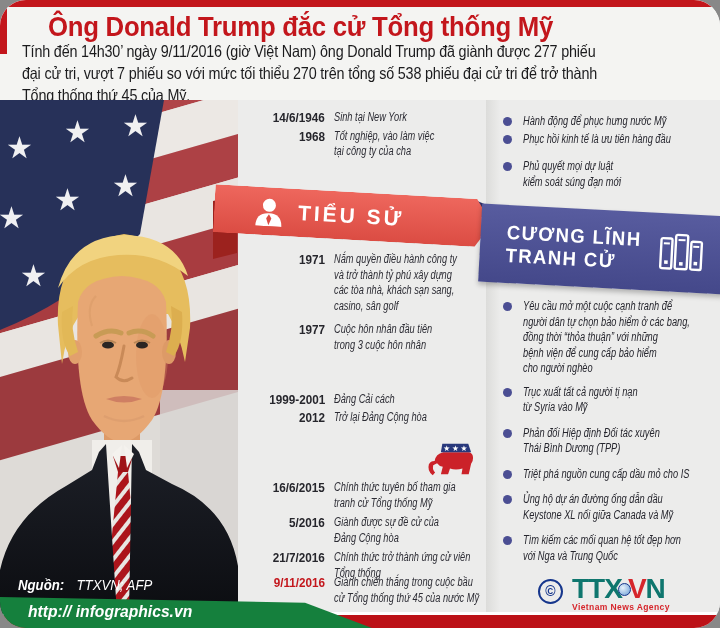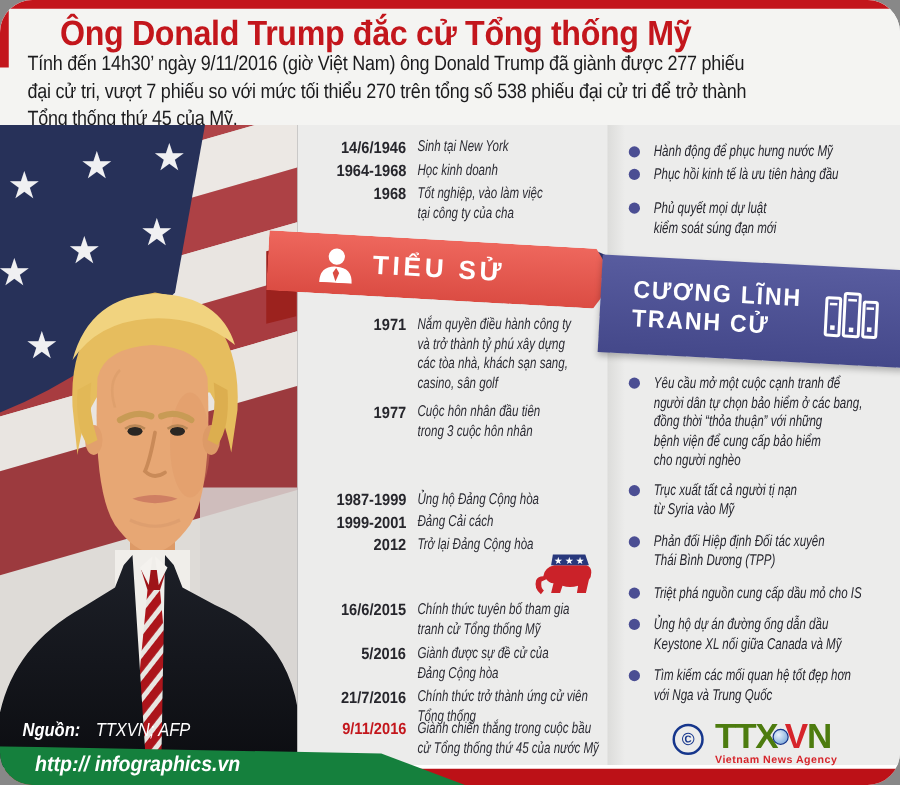--- a/index.html
+++ b/index.html
@@ -62,21 +62,21 @@
             white-space:nowrap;transform:scaleX(.92);transform-origin:0 0;}
   .source{position:absolute;left:18px;top:576px;z-index:6;color:#fff;font-style:italic;font-size:15px;
           white-space:nowrap;transform:scaleX(.88);transform-origin:0 0;}
   .source .slabel{font-weight:bold;margin-right:14px;}
   
   .logo{position:absolute;left:538px;top:575px;z-index:4;display:flex;align-items:flex-start;}
   .cc{width:21px;height:21px;border:2.5px solid #16368c;border-radius:50%;color:#16368c;font-weight:bold;
       font-size:14px;line-height:21px;text-align:center;margin-top:4px;flex:none;}
   .lwrap{margin-left:9px;}
   .lmain{font-size:28px;font-weight:bold;letter-spacing:-1px;line-height:28px;white-space:nowrap;}
-  .lmain .blue{color:#4d7c0f;} .lmain .red{color:#d6252b;}
+  .lmain .blue{color:#0f766e;} .lmain .red{color:#d6252b;}
   .globe{display:inline-block;width:11px;height:11px;border-radius:50%;margin:0 -3px 2px -4px;
          background:radial-gradient(circle at 35% 35%,#e8f2fb,#8fb6e0 70%,#3a63a8);border:1px solid #16368c;
          vertical-align:baseline;}
   .lsub{font-size:8.5px;font-weight:bold;color:#d6252b;text-align:right;letter-spacing:.4px;margin-top:-1px;}
 </style>
 </head>
 <body>
 
 <div class="page">
 
@@ -160,24 +160,20 @@
     </svg>
   </div>
 
   <div class="col-mid">
     <div class="grp" style="top:10px">
       <div class="row">
         <div class="yr"><span>14/6/1946</span></div>
         <div class="desc">Sinh tại New York</div>
       </div>
       <div class="row">
-        <div class="yr"><span>1964-1968</span></div>
-        <div class="desc">Học kinh doanh</div>
-      </div>
-      <div class="row">
         <div class="yr"><span>1968</span></div>
         <div class="desc">Tốt nghiệp, vào làm việc
 tại công ty của cha</div>
       </div>
     </div>
 
     <div class="grp" style="top:152px">
       <div class="row">
         <div class="yr"><span>1971</span></div>
         <div class="desc">Nắm quyền điều hành công ty
@@ -186,24 +182,20 @@
 casino, sân golf</div>
       </div>
       <div class="row" style="margin-top:8px">
         <div class="yr"><span>1977</span></div>
         <div class="desc">Cuộc hôn nhân đầu tiên
 trong 3 cuộc hôn nhân</div>
       </div>
     </div>
 
     <div class="grp tight" style="top:292px">
-      <div class="row">
-        <div class="yr"><span>1987-1999</span></div>
-        <div class="desc">Ủng hộ Đảng Cộng hòa</div>
-      </div>
       <div class="row">
         <div class="yr"><span>1999-2001</span></div>
         <div class="desc">Đảng Cải cách</div>
       </div>
       <div class="row">
         <div class="yr"><span>2012</span></div>
         <div class="desc">Trở lại Đảng Cộng hòa</div>
       </div>
     </div>
 

